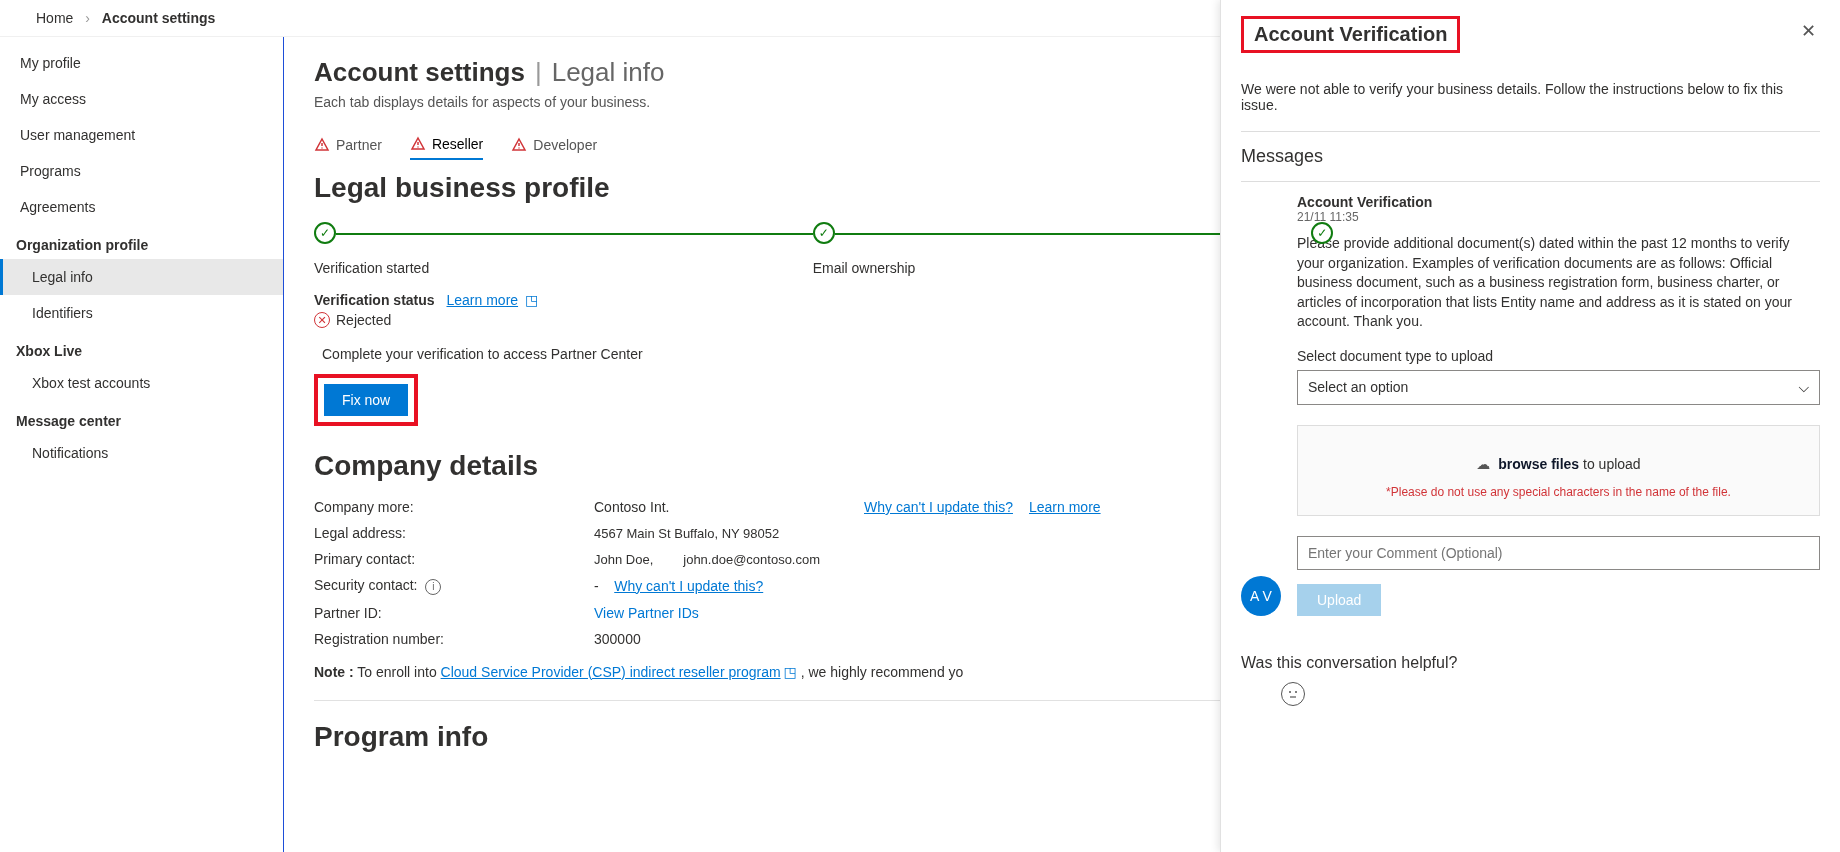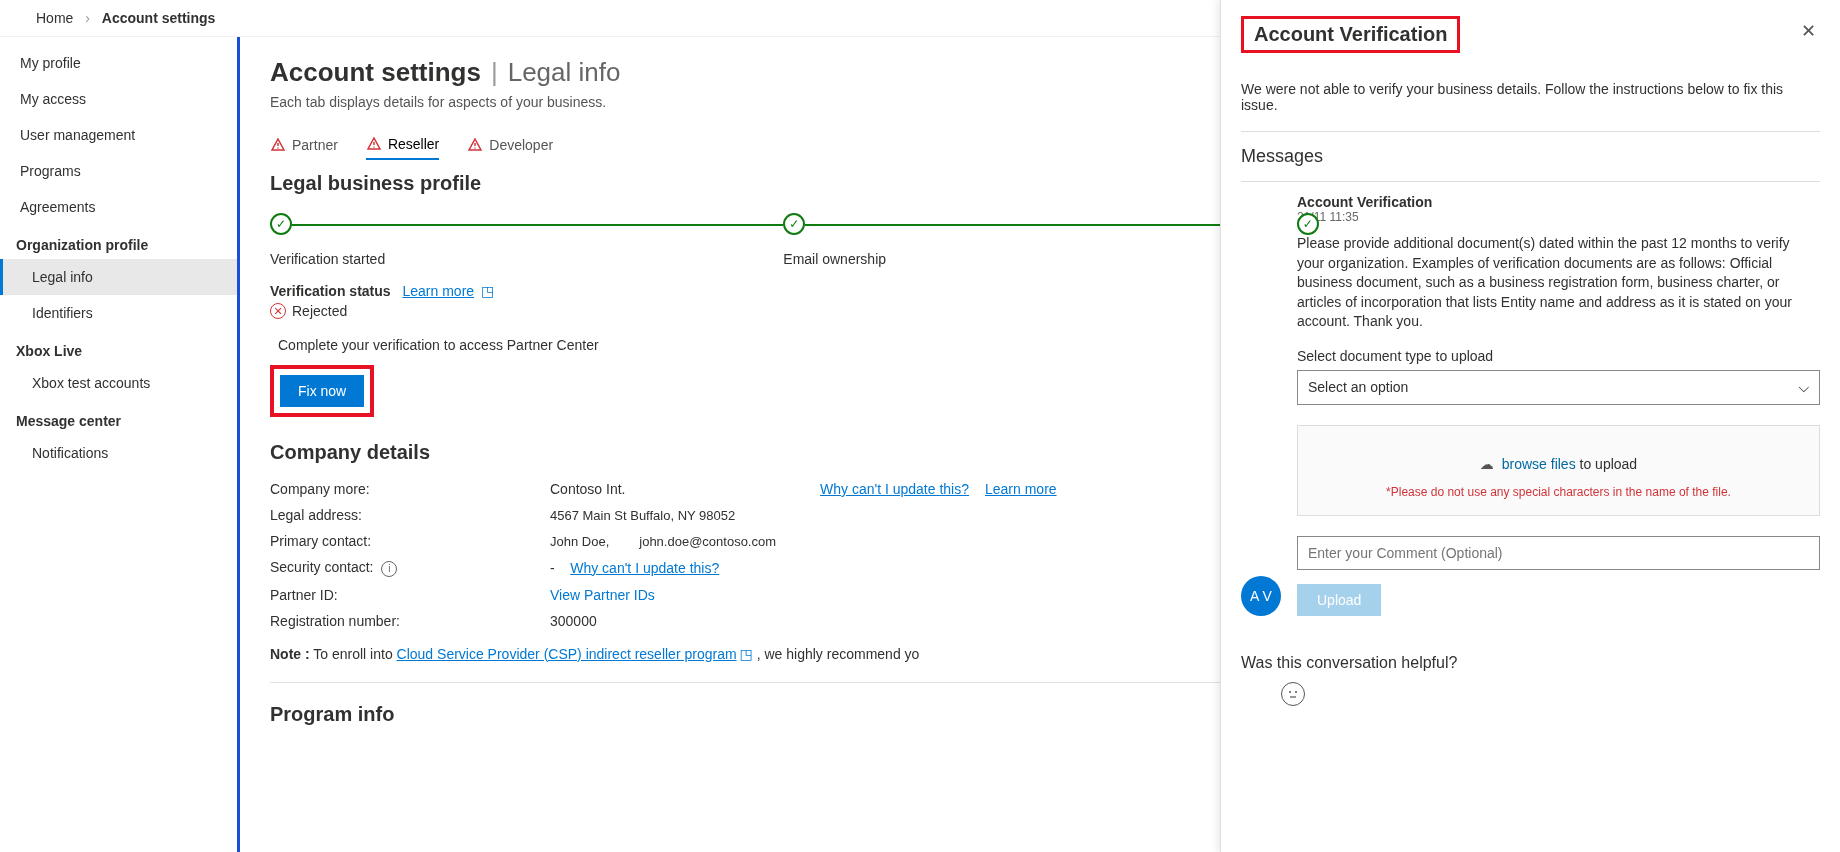--- a/index.html
+++ b/index.html
@@ -3,36 +3,36 @@
 <meta charset="utf-8">
 <style>
 * { margin: 0; padding: 0; box-sizing: border-box; }
 body { font-family: 'Segoe UI', Arial, sans-serif; font-size: 14px; color: #323130; background: #fff; overflow: hidden; }
 .container { display: flex; flex-direction: column; height: 852px; width: 1840px; position: relative; }
 .breadcrumb { padding: 10px 36px; font-size: 14px; border-bottom: 1px solid #f0f0f0; }
 .breadcrumb a { color: #323130; text-decoration: none; }
 .breadcrumb .sep { margin: 0 8px; color: #999; }
 .breadcrumb .current { font-weight: 600; }
 .body { display: flex; flex: 1; overflow: hidden; }
-.sidebar { width: 240px; border-right: 3px solid #1d4ed8; overflow-y: auto; padding-top: 8px; }
+.sidebar { width: 284px; border-right: 1px solid #1d4ed8; overflow-y: auto; padding-top: 8px; }
 .sidebar-item { padding: 10px 20px; cursor: pointer; color: #323130; }
 .sidebar-header { padding: 12px 16px 6px 16px; font-weight: 600; font-size: 14px; }
 .sidebar-sub { padding: 10px 32px; cursor: pointer; }
 .sidebar-sub.active { background: #e8e8e8; border-left: 3px solid #0078d4; padding-left: 29px; font-weight: 400; }
 .main { flex: 1; padding: 20px 30px; overflow-y: auto; position: relative; }
 .page-title-row { display: flex; align-items: baseline; margin-bottom: 6px; }
 .page-title { font-size: 26px; font-weight: 600; }
 .page-title-sep { margin: 0 10px; color: #999; font-size: 26px; font-weight: 300; }
 .page-subtitle { font-size: 26px; font-weight: 400; color: #666; }
 .page-desc { color: #555; margin-bottom: 20px; font-size: 14px; }
 .tabs { display: flex; gap: 28px; border-bottom: 0; margin-bottom: 12px; }
 .tab { display: flex; align-items: center; gap: 6px; padding: 6px 0; cursor: pointer; color: #555; }
 .tab.active { color: #000; border-bottom: 2px solid #0078d4; font-weight: 400; }
 .warn-tri { width: 16px; height: 16px; }
-.section-h { font-size: 20px; font-weight: 600; margin: 12px 0; }
+.section-h { font-size: 28px; font-weight: 600; margin: 12px 0; }
 .stepper { display: flex; align-items: center; margin: 18px 0 16px 0; }
 .step { display: flex; flex-direction: column; align-items: flex-start; flex: 1; position: relative; }
 .step-circle { width: 22px; height: 22px; border: 2px solid #107c10; border-radius: 50%; display: flex; align-items: center; justify-content: center; background: #fff; z-index: 1; }
 .step-check { color: #107c10; font-size: 12px; }
 .step-line { position: absolute; top: 11px; left: 22px; right: 0; height: 2px; background: #107c10; z-index: 0; }
 .step-line.red { background: #d83b01; }
 .step-label { margin-top: 16px; font-size: 14px; }
 .vs-row { margin-top: 6px; }
 .vs-label { font-weight: 600; margin-right: 8px; }
 .link { color: #0078d4; text-decoration: underline; cursor: pointer; }
@@ -63,21 +63,21 @@
 .panel-section-h { font-size: 18px; font-weight: 400; padding: 14px 0; }
 .msg { display: flex; gap: 16px; padding: 12px 0; align-items: flex-end; }
 .avatar { width: 40px; height: 40px; border-radius: 50%; background: #0078d4; color: #fff; display: flex; align-items: center; justify-content: center; font-size: 14px; font-weight: 400; flex-shrink: 0; }
 .msg-body { flex: 1; }
 .msg-title { font-weight: 600; font-size: 14px; }
 .msg-time { font-size: 12px; color: #666; margin-bottom: 10px; }
 .msg-text { font-size: 14px; line-height: 1.4; margin-bottom: 16px; }
 .field-label { font-size: 14px; margin-bottom: 6px; }
 .select { width: 100%; border: 1px solid #8a8886; padding: 8px 10px; display: flex; justify-content: space-between; align-items: center; cursor: pointer; background:#fff; }
 .dropzone { border: 1px solid #ddd; background: #fafafa; padding: 30px 10px 16px 10px; text-align: center; margin-top: 20px; }
-.dropzone .browse { color: #0369a1; font-weight: 400; }
+.dropzone .browse { color: #0f172a; font-weight: 700; }
 .dropzone .warn { color: #d13438; font-size: 12px; margin-top: 13px; }
 .comment { width: 100%; border: 1px solid #8a8886; padding: 8px 10px; margin-top: 20px; font-family: inherit; font-size: 14px; }
 .upload-btn { margin-top: 14px; background: #a6d1ec; color: #fff; border: none; padding: 8px 20px; cursor: pointer; font-size: 14px; }
 .helpful { font-size: 16px; font-weight: 400; margin-top: 26px; margin-bottom: 10px; }
 .face { width: 24px; height: 24px; border: 1.5px solid #555; border-radius: 50%; display:inline-flex; align-items:center; justify-content:center; margin-left: 40px; }
 .cloud-icon { display:inline-block; margin-right:4px; color:#555; }
 </style>
 </head>
 <body>
 

